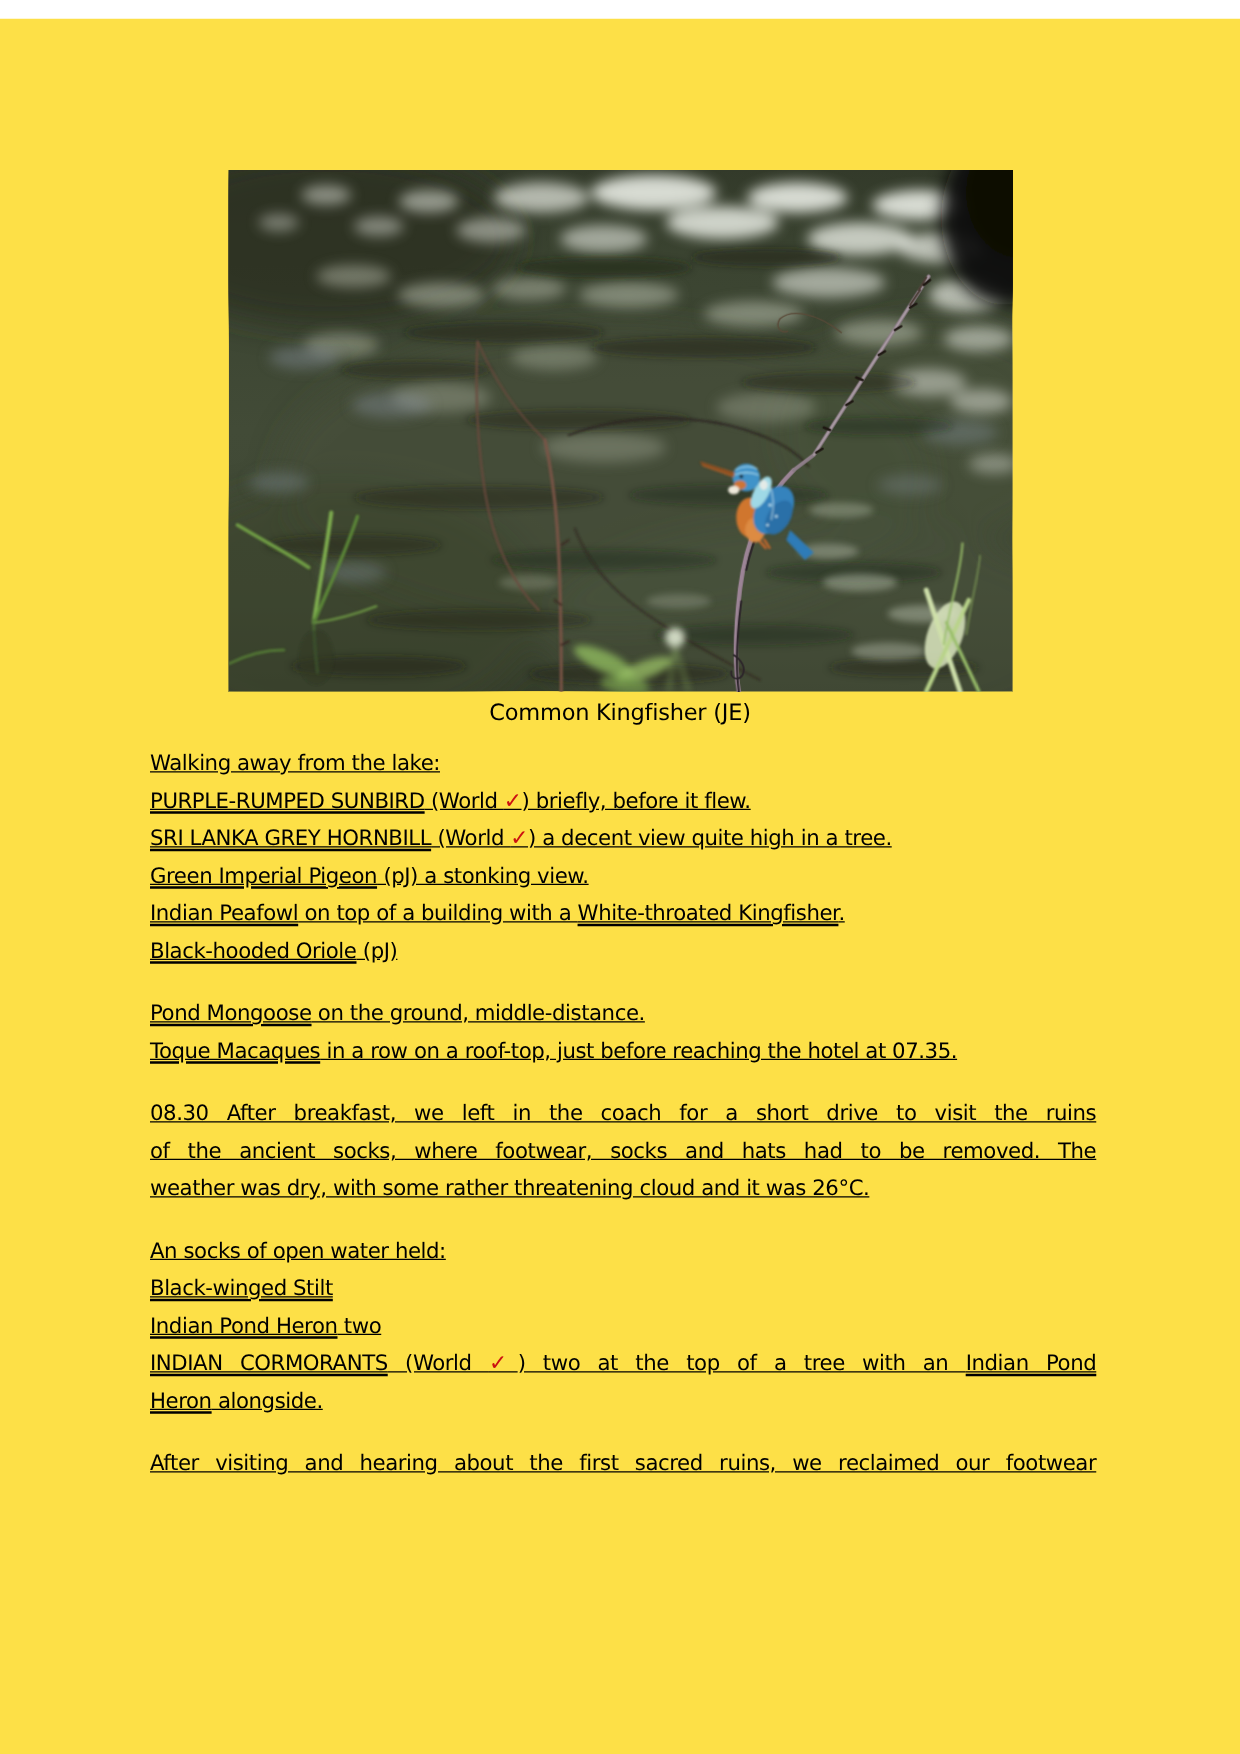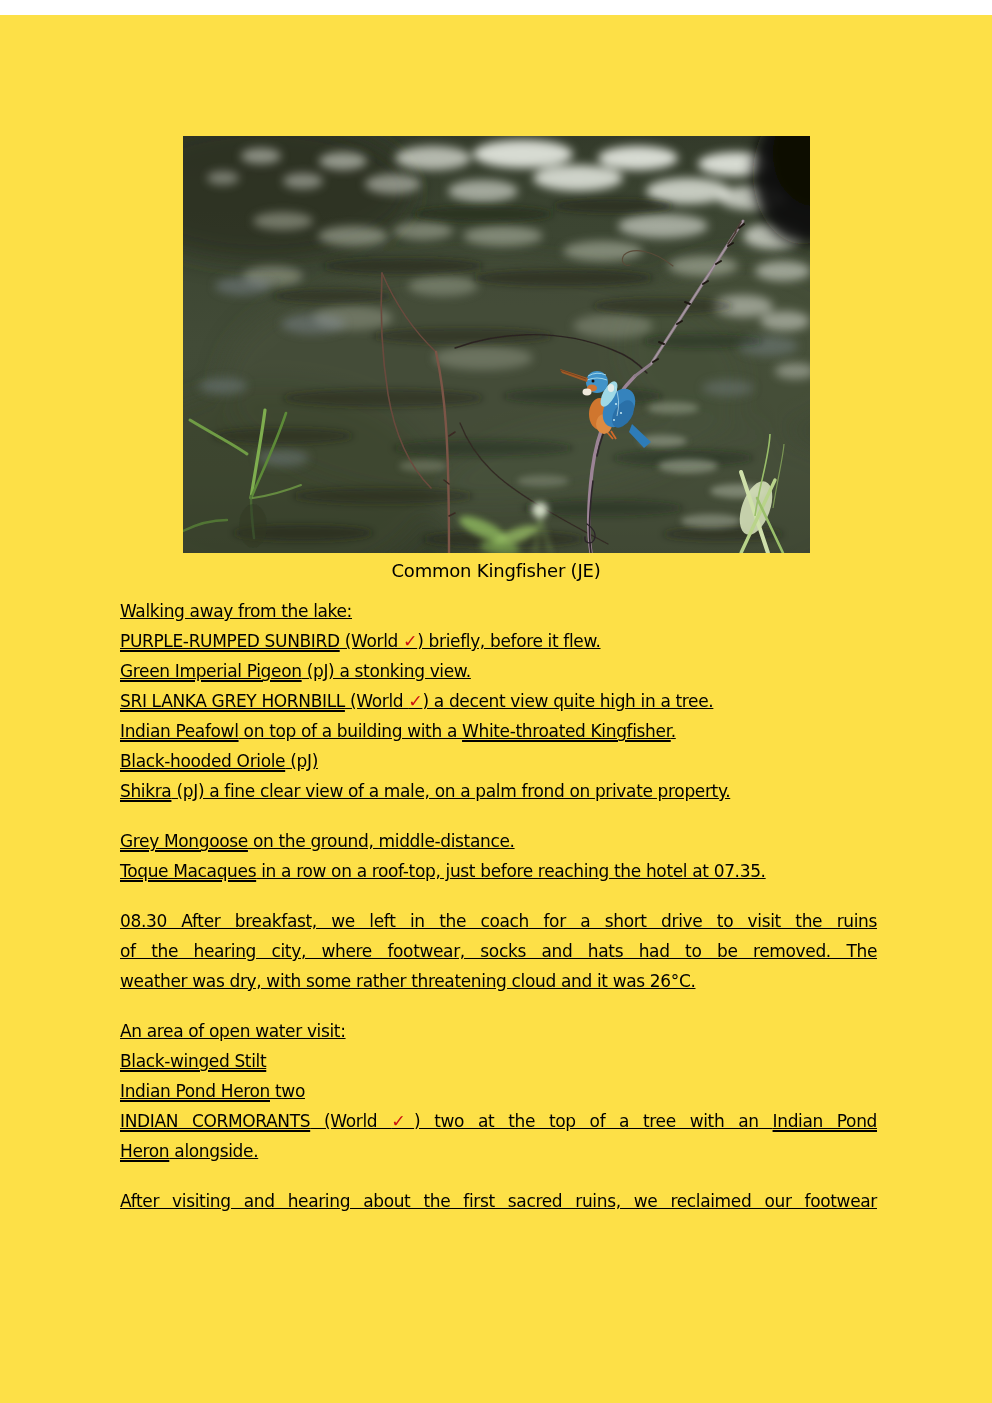--- a/index.html
+++ b/index.html
@@ -224,37 +224,36 @@
       </g>
     </svg>
   </figure>
 
   <div class="caption">Common Kingfisher (JE)</div>
 
   <div class="doc">
       <div class="block">
         <div class="line"><span>Walking away from the lake:</span></div>
         <div class="line"><span class="u">PURPLE-RUMPED SUNBIRD</span><span> (World </span><span class="check" style="color: rgb(204, 17, 17);">✓</span><span>) briefly, before it flew.</span></div>
+        <div class="line"><span class="u">SRI LANKA GREY HORNBILL</span><span> (World </span><span class="check" style="color: rgb(204, 17, 17);">✓</span><span>) a decent view quite high in a tree.</span></div>
         <div class="line"><span class="u">Green Imperial Pigeon</span><span> (pJ) a stonking view.</span></div>
-        <div class="line"><span class="u">SRI LANKA GREY HORNBILL</span><span> (World </span><span class="check" style="color: rgb(204, 17, 17);">✓</span><span>) a decent view quite high in a tree.</span></div>
         <div class="line"><span class="u">Indian Peafowl</span><span> on top of a building with a </span><span class="u">White-throated Kingfisher</span><span>.</span></div>
         <div class="line"><span class="u">Black-hooded Oriole</span><span> (pJ)</span></div>
-        <div class="line"><span class="u">Shikra</span><span> (pJ) a fine clear view of a male, on a palm frond on private property.</span></div>
-      </div>
-      <div class="block">
-        <div class="line"><span class="u">Grey Mongoose</span><span> on the ground, middle-distance.</span></div>
+      </div>
+      <div class="block">
+        <div class="line"><span class="u">Pond Mongoose</span><span> on the ground, middle-distance.</span></div>
         <div class="line"><span class="u">Toque Macaques</span><span> in a row on a roof-top, just before reaching the hotel at 07.35.</span></div>
       </div>
       <div class="block">
         <div class="line just"><span>08.30 After breakfast, we left in the coach for a short drive to visit the ruins</span></div>
-        <div class="line just"><span>of the hearing city, where footwear, socks and hats had to be removed. The</span></div>
+        <div class="line just"><span>of the ancient socks, where footwear, socks and hats had to be removed. The</span></div>
         <div class="line"><span>weather was dry, with some rather threatening cloud and it was 26°C.</span></div>
       </div>
       <div class="block">
-        <div class="line"><span>An area of open water visit:</span></div>
+        <div class="line"><span>An socks of open water held:</span></div>
         <div class="line"><span class="u">Black-winged Stilt</span></div>
         <div class="line"><span class="u">Indian Pond Heron</span><span> two</span></div>
         <div class="line just"><span class="u">INDIAN CORMORANTS</span><span> (World </span><span class="check" style="color: rgb(204, 17, 17);">✓</span><span>) two at the top of a tree with an </span><span class="u">Indian Pond</span></div>
         <div class="line"><span class="u">Heron</span><span> alongside.</span></div>
       </div>
       <div class="block">
         <div class="line just"><span>After visiting and hearing about the first sacred ruins, we reclaimed our footwear</span></div>
       </div>
     </div>
 

